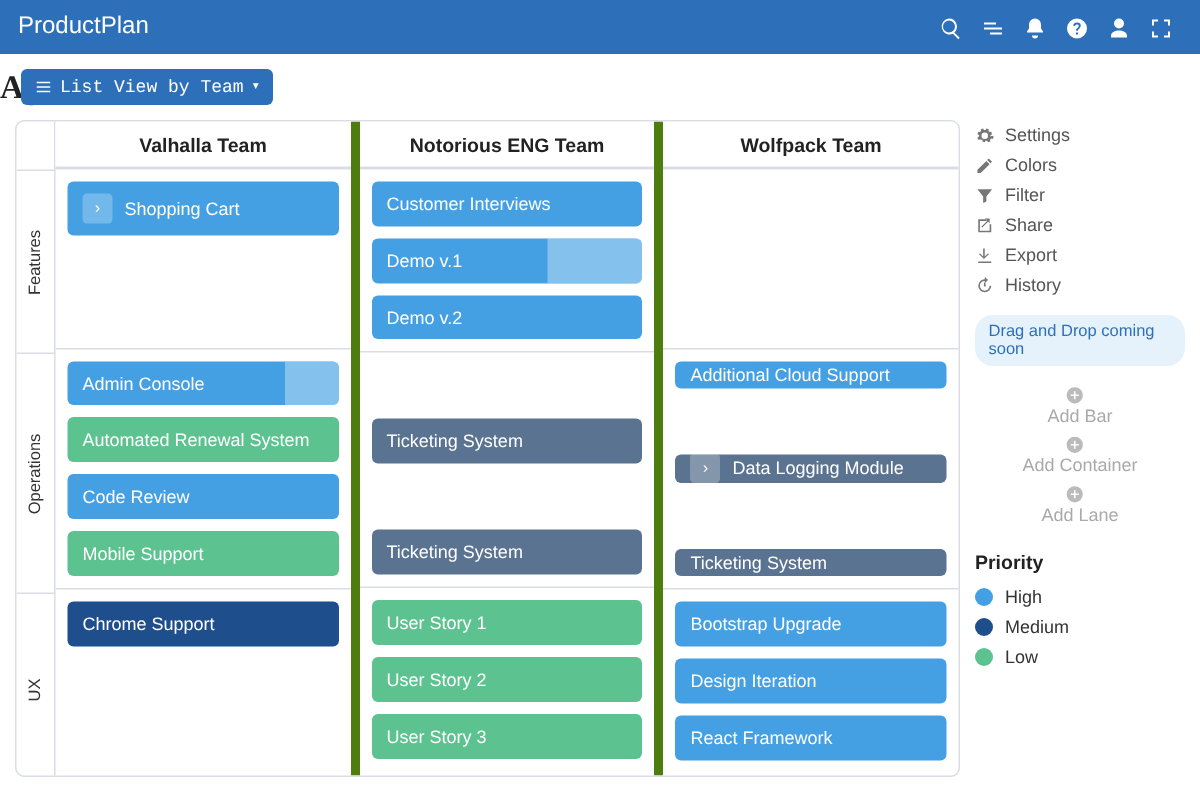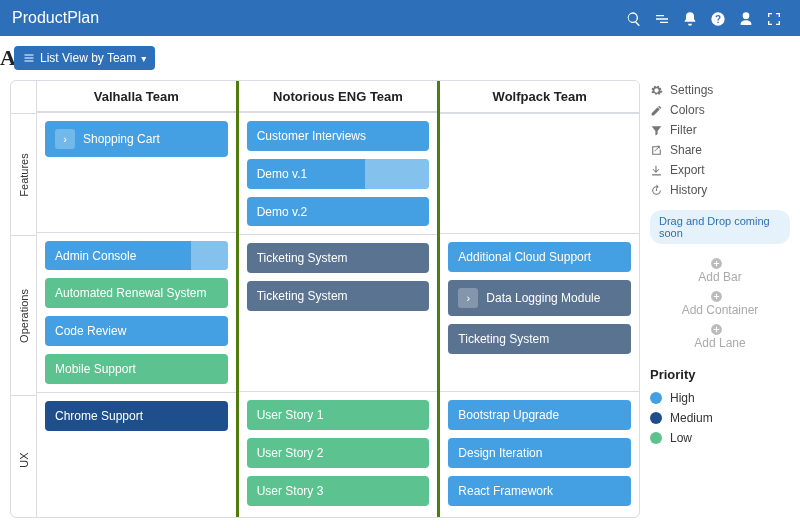--- a/index.html
+++ b/index.html
@@ -8,47 +8,47 @@
   
   .topbar { background: #2d6fb9; height: 36px; display: flex; align-items: center; padding: 0 12px; color: #fff; }
   .brand { font-size: 16px; font-weight: 500; }
   .topbar .spacer { flex: 1; }
   .topbar .icon { width: 28px; text-align: center; cursor: pointer; font-size: 15px; }
   .topbar svg { width: 16px; height: 16px; fill: #fff; display: inline-block; vertical-align: middle; }
 
   
   .titlewrap { position: relative; height: 44px; display: flex; align-items: center; }
   .title { position: absolute; left: 0; right: 0; font-family: Georgia, "Times New Roman", serif; font-size: 22px; font-weight: 600; color: #222; }
-  .viewbtn { margin-left: 14px; background: #2d6fb9; color: #fff; border-radius: 4px; padding: 5px 9px; font-size: 12px; display: flex; align-items: center; cursor: pointer; z-index: 2; }
+  .viewbtn { margin-left: 14px; background: #2d6fb9; color: #fff; border-radius: 4px; padding: 5px 9px; font-size: 12px; display: flex; align-items: center; cursor: pointer; z-index: 2; font-family: Liberation Mono, monospace; }
   .viewbtn svg { width: 12px; height: 12px; fill: #fff; margin-right: 5px; }
   .viewbtn .caret { margin-left: 5px; font-size: 10px; }
 
   
   .main { display: flex; padding: 0 10px 10px 10px; height: calc(100% - 80px); }
   .board { flex: 1; display: flex; border: 1px solid #d9dde3; border-radius: 6px; overflow: hidden; }
   .lane-labels { width: 26px; display: flex; flex-direction: column; }
   .lane-label { flex: 0 0 auto; border-top: 1px solid #d9dde3; border-right: 1px solid #d9dde3; display: flex; align-items: center; justify-content: center; }
   .lane-label span { transform: rotate(-90deg); font-size: 11px; white-space: nowrap; color: #333; }
 
   .columns { flex: 1; display: flex; }
-  .col { flex: 1; border-right: 3px solid #4d7c0f; display: flex; flex-direction: column; min-width: 0; }
+  .col { flex: 1; border-right: 6px solid #4d7c0f; display: flex; flex-direction: column; min-width: 0; }
   .col:last-child { border-right: none; }
   .col-head { height: 32px; display: flex; align-items: center; justify-content: center; font-size: 13px; font-weight: 600; color: #222; border-bottom: 1px solid #d9dde3; background: #fff; position: relative; }
 
   .lane { border-top: 1px solid #d9dde3; padding: 8px; display: flex; flex-direction: column; gap: 8px; }
   .lane:first-of-type { border-top: none; }
 
   .bar { border-radius: 4px; color: #fff; font-size: 12px; padding: 8px 10px; display: flex; align-items: center; cursor: pointer; position: relative; overflow: hidden; }
   .bar .expand { width: 20px; height: 20px; border-radius: 3px; background: rgba(255,255,255,0.25); display: flex; align-items: center; justify-content: center; margin-right: 8px; font-size: 11px; }
   .bar .progress { position: absolute; top: 0; bottom: 0; right: 0; background: rgba(255,255,255,0.35); }
 
   .c-high   { background: #44a0e3; }
   .c-medium { background: #1f4e8c; }
   .c-low    { background: #5cc28f; }
-  .c-slate  { background: #5a7391; }
+  .c-slate  { background: #5a7391; margin-top: 36px; }
 
   
   .side { width: 150px; padding-left: 10px; font-size: 12px; color: #555; }
   .side-item { display: flex; align-items: center; padding: 3px 0; cursor: pointer; }
   .side-item svg { width: 13px; height: 13px; fill: #777; margin-right: 7px; }
   .side-item.disabled { color: #aaa; cursor: default; flex-direction: column; }
   .side-item.disabled svg { fill: #bbb; }
   .tag { background: #e6f2fb; color: #2d6fb9; border-radius: 12px; padding: 5px 9px; font-size: 11px; margin: 10px 0; display: inline-block; }
   .legend-title { font-weight: 600; color: #222; margin-top: 14px; margin-bottom: 6px; font-size: 13px; }
   .legend-item { display: flex; align-items: center; padding: 3px 0; font-size: 12px; color: #333; }

